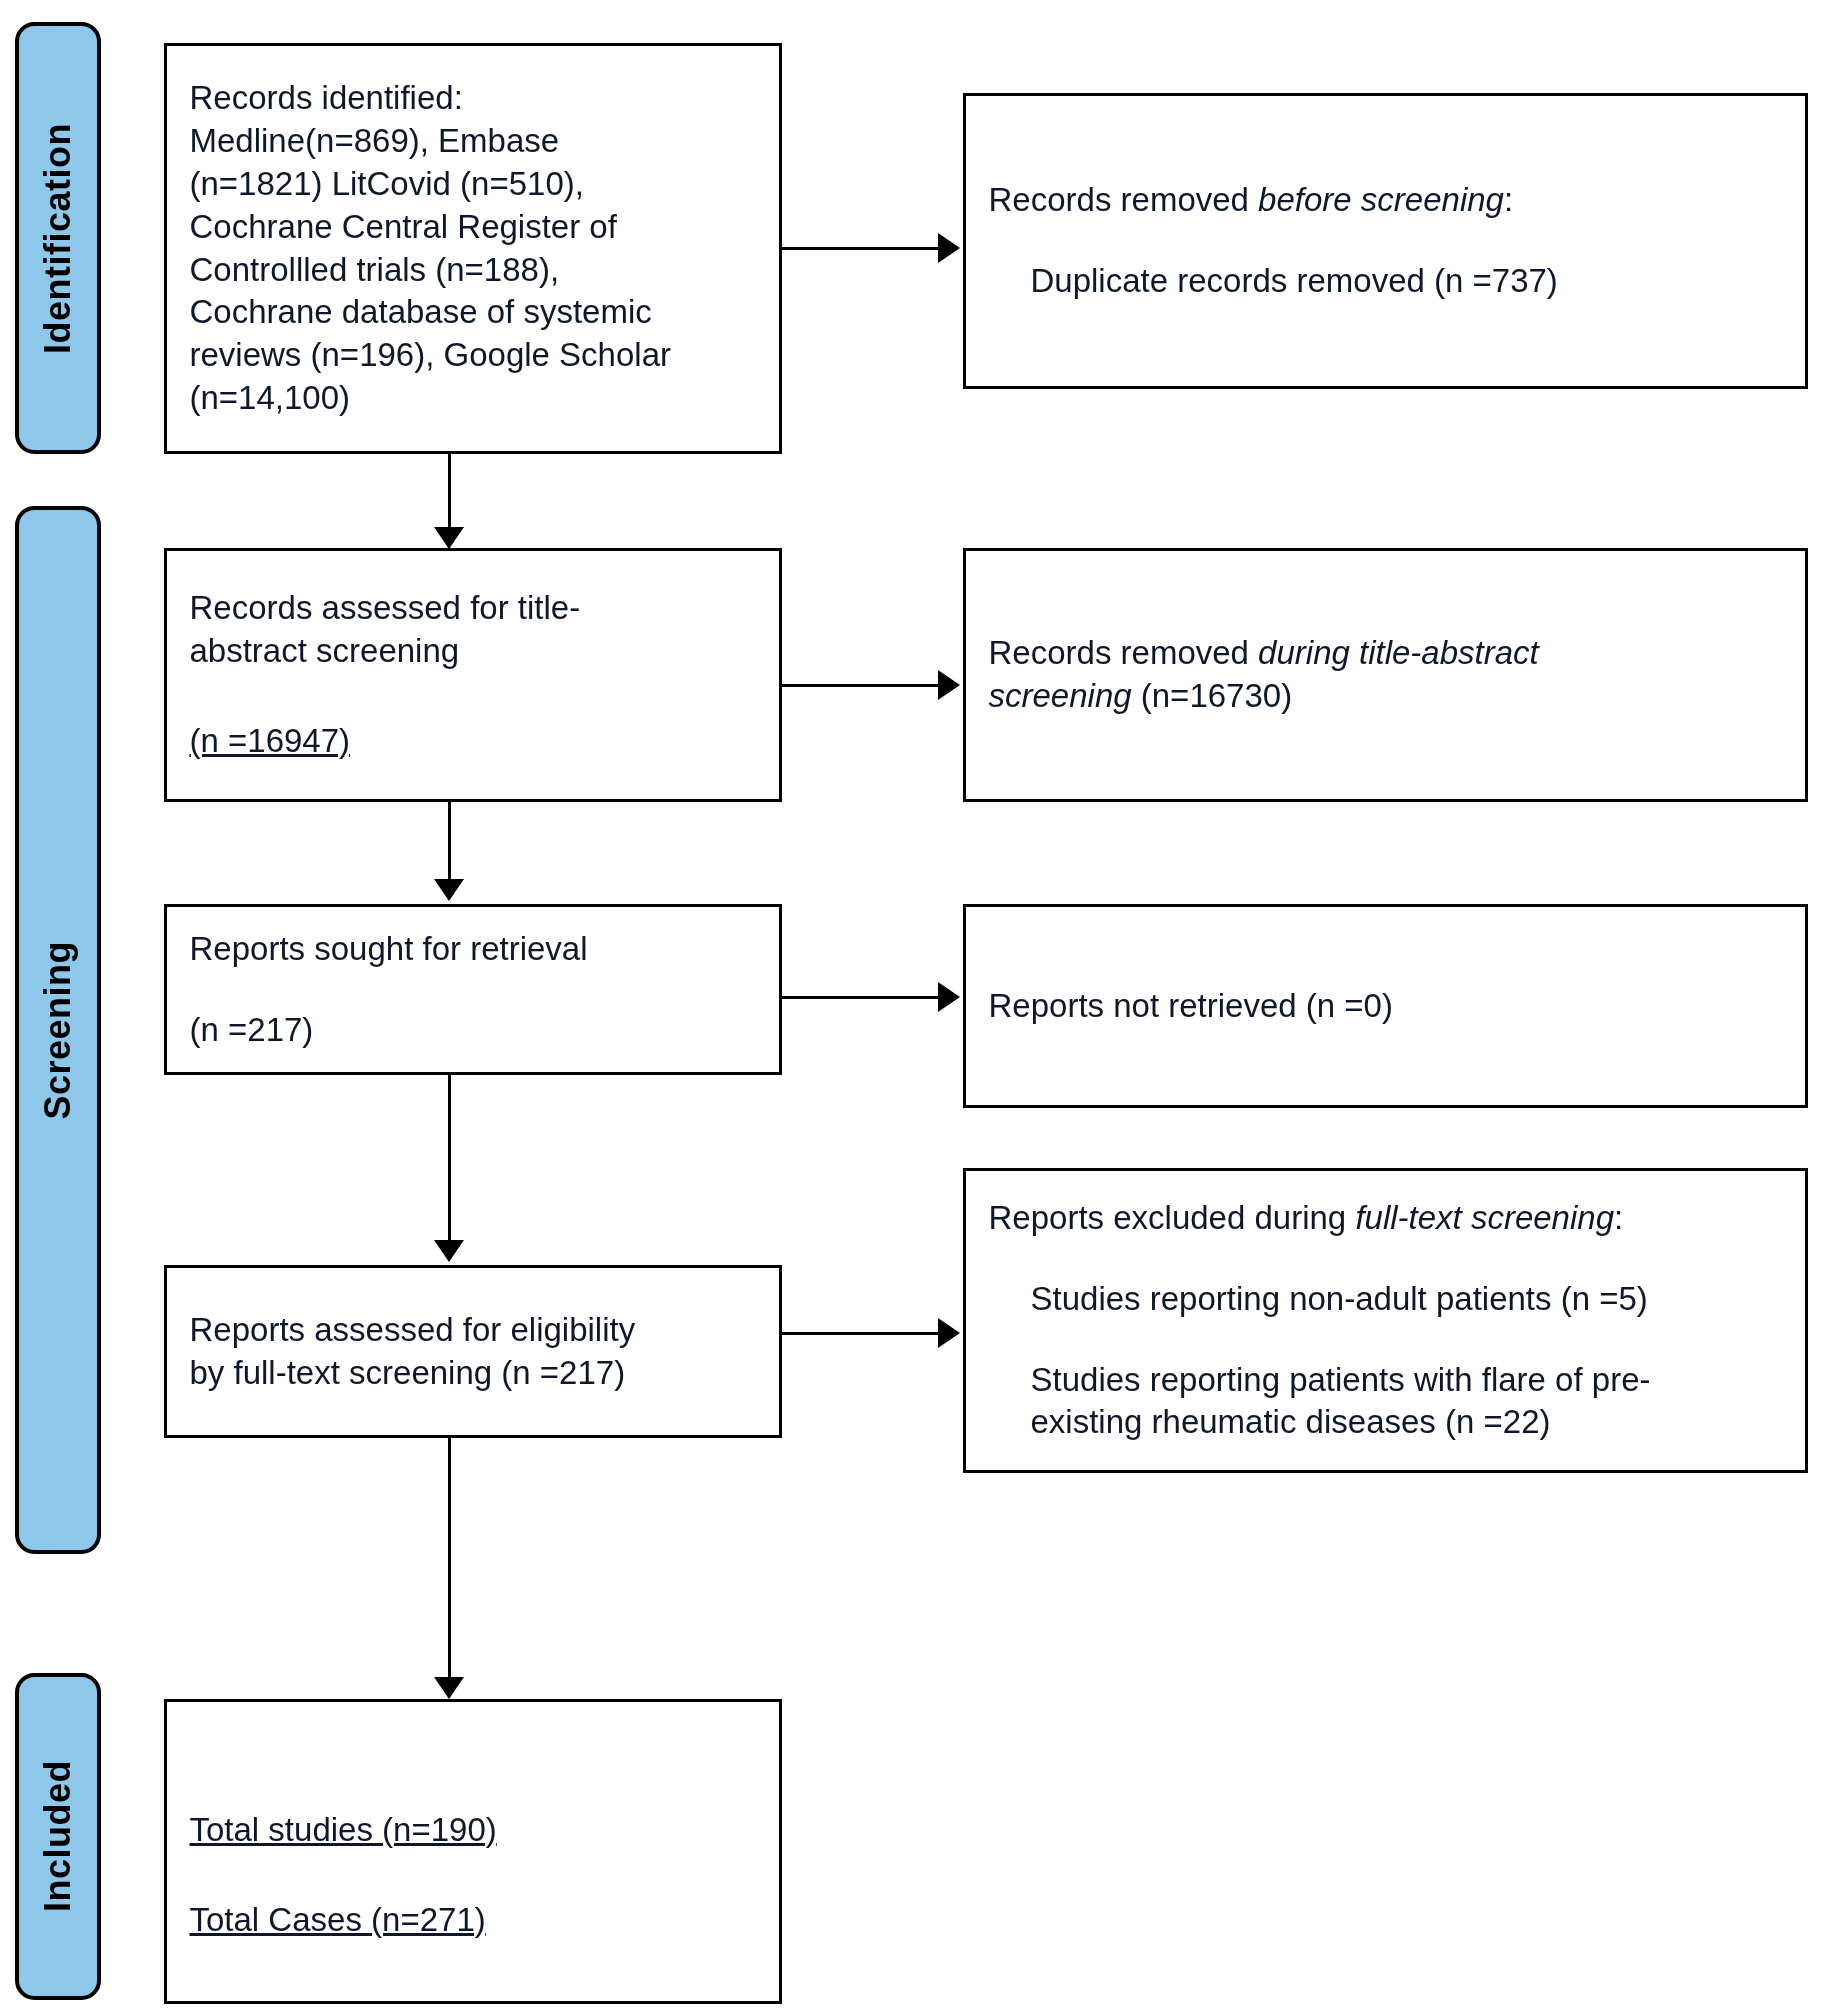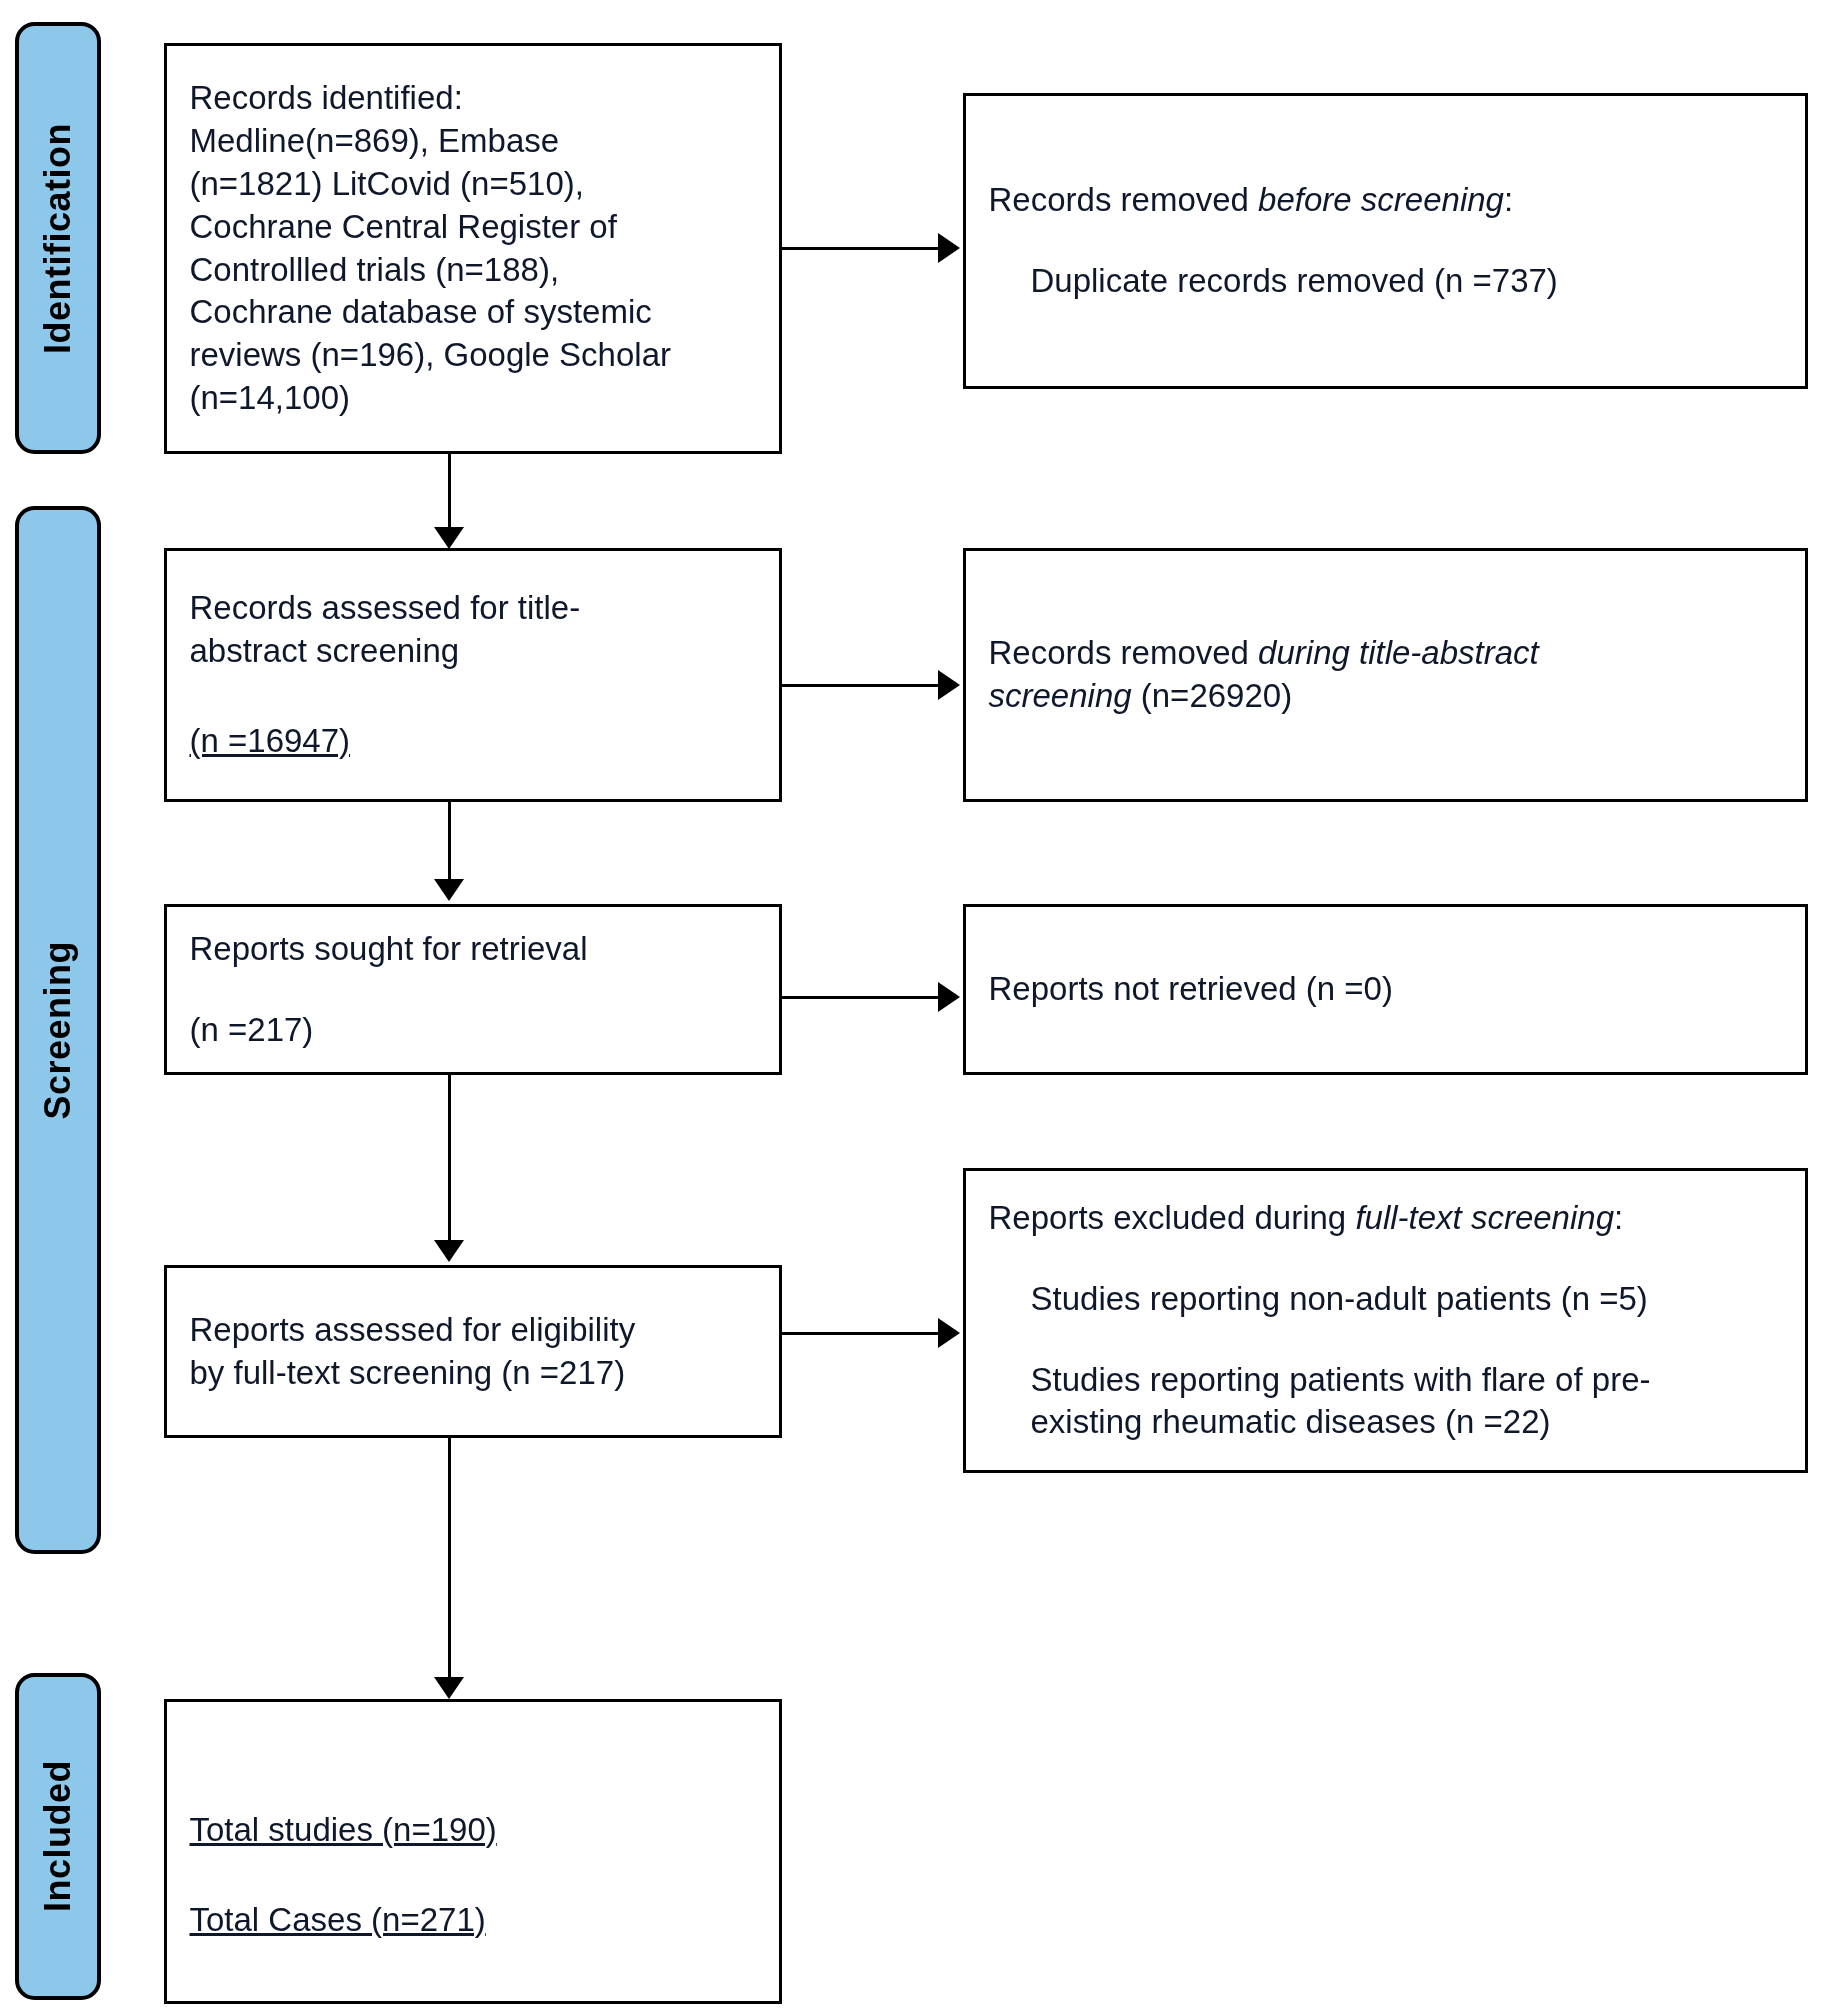--- a/index.html
+++ b/index.html
@@ -131,35 +131,35 @@
   <div class="v-arrow" style="left:434px; top:527px;"></div>
 
   <div class="box" style="left:164px; top:548px; width:618px; height:254px;">
     <p>Records assessed for title-</p>
     <p>abstract screening</p>
     <p class="gap-above-lg">(n =16947)</p>
   </div>
 
   <div class="box" style="left:963px; top:548px; width:845px; height:254px;">
     <p><span>Records removed </span><span class="it">during title-abstract</span></p>
-    <p><span class="it">screening</span><span> (n=26920)</span></p>
+    <p><span class="it">screening</span><span> (n=16730)</span></p>
   </div>
 
   <div class="h-line" style="left:782px; top:684px; width:159px;"></div>
   <div class="h-arrow" style="left:938px; top:670px;"></div>
 
   <div class="v-line" style="left:448px; top:802px; width:3.4px; height:81px;"></div>
   <div class="v-arrow" style="left:434px; top:879px;"></div>
 
   <div class="box" style="left:164px; top:904px; width:618px; height:171px;">
     <p>Reports sought for retrieval</p>
     <p class="gap-above"> (n =217)</p>
   </div>
 
-  <div class="box" style="left:963px; top:904px; width:845px; height:171px;">
+  <div class="box" style="left:963px; top:904px; width:845px; height:204px;">
     <p>Reports not retrieved (n =0)</p>
   </div>
 
   <div class="h-line" style="left:782px; top:996px; width:159px;"></div>
   <div class="h-arrow" style="left:938px; top:982px;"></div>
 
   <div class="v-line" style="left:448px; top:1075px; width:3.4px; height:169px;"></div>
   <div class="v-arrow" style="left:434px; top:1240px;"></div>
 
   <div class="box" style="left:164px; top:1265px; width:618px; height:173px;">

